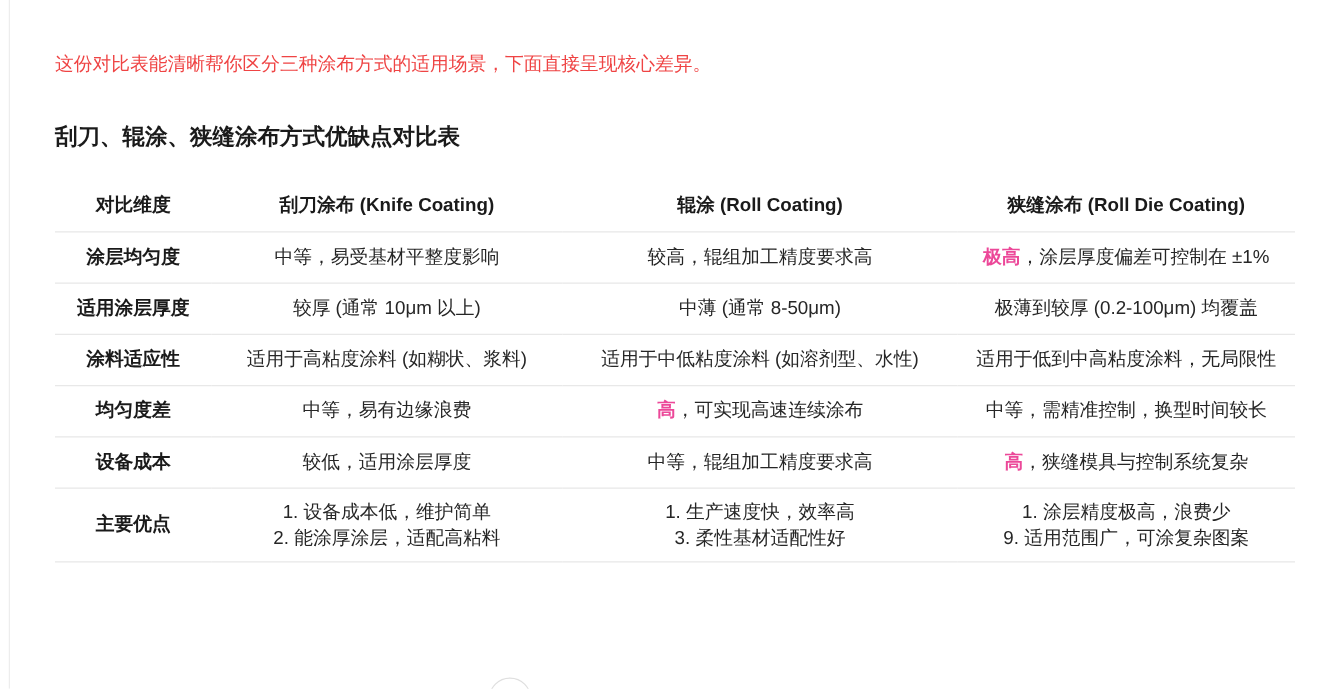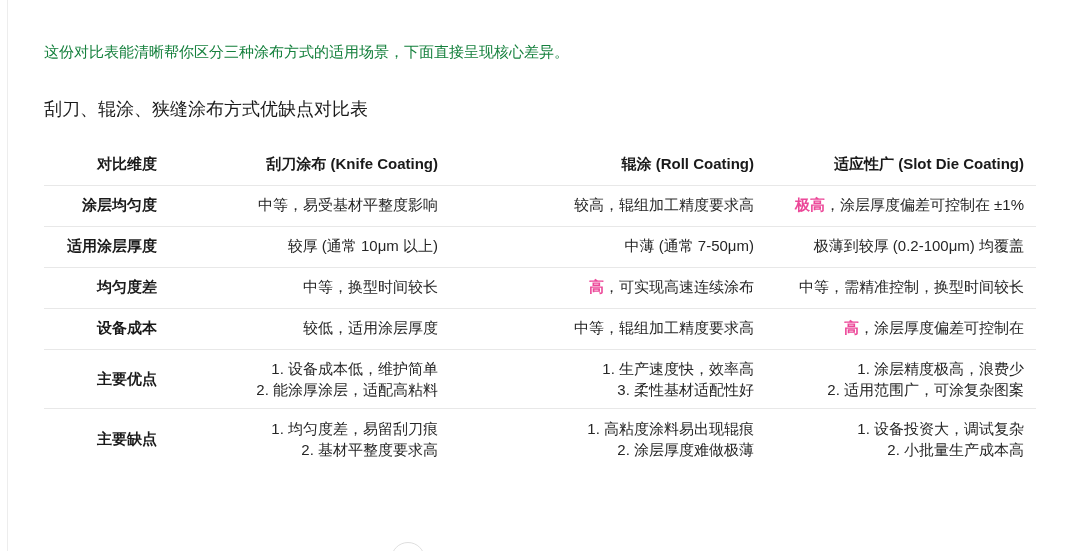--- a/index.html
+++ b/index.html
@@ -11,41 +11,41 @@
     color: #262626;
     overflow: hidden;
   }
   .edge-line {
     position: absolute; left: 7px; top: 0;
     width: 1px; height: 100%;
     background: #ededed;
   }
   .intro {
     position: absolute; left: 44px; top: 41px;
-    font-size: 15px; line-height: 21px; color: #15803d;
+    font-size: 15px; line-height: 21px; color: #ef4444;
     white-space: nowrap;
   }
   .doc-title {
     position: absolute; left: 44px; top: 97px;
     font-size: 18px; line-height: 24px;
-    font-weight: 400; color: #1a1a1a;
+    font-weight: 700; color: #1a1a1a;
     white-space: nowrap;
   }
   table.cmp {
     position: absolute; left: 44px; top: 145px;
     width: 992px;
     table-layout: fixed;
     border-collapse: collapse;
   }
   col.c0 { width: 125px; }
   col.c1 { width: 281px; }
   col.c2 { width: 316px; }
   col.c3 { width: 270px; }
   th, td {
-    text-align: right; vertical-align: middle;
+    text-align: center; vertical-align: middle;
     padding: 0 12px;
     font-size: 15px;
     white-space: nowrap;
   }
   thead th {
     height: 40px;
     font-weight: 700; color: #1a1a1a;
     border-bottom: 1px solid #e8e8e8;
   }
   tbody td {
@@ -79,74 +79,65 @@
     <col class="c0">
       <col class="c1">
       <col class="c2">
       <col class="c3">
   </colgroup>
   <thead>
     <tr>
       <th>对比维度</th>
       <th>刮刀涂布 (Knife Coating)</th>
       <th>辊涂 (Roll Coating)</th>
-      <th>适应性广 (Slot Die Coating)</th>
+      <th>狭缝涂布 (Roll Die Coating)</th>
     </tr>
   </thead>
   <tbody>
     <tr>
       <td class="row-label">涂层均匀度</td>
       <td><span class="lead"></span><span>中等，易受基材平整度影响</span></td>
       <td><span class="lead"></span><span>较高，辊组加工精度要求高</span></td>
       <td><span class="lead">极高</span><span>，涂层厚度偏差可控制在 ±1%</span></td>
     </tr>
     <tr>
       <td class="row-label">适用涂层厚度</td>
       <td><span class="lead"></span><span>较厚 (通常 10μm 以上)</span></td>
-      <td><span class="lead"></span><span>中薄 (通常 7-50μm)</span></td>
+      <td><span class="lead"></span><span>中薄 (通常 8-50μm)</span></td>
       <td><span class="lead"></span><span>极薄到较厚 (0.2-100μm) 均覆盖</span></td>
     </tr>
     <tr>
+      <td class="row-label">涂料适应性</td>
+      <td><span class="lead"></span><span>适用于高粘度涂料 (如糊状、浆料)</span></td>
+      <td><span class="lead"></span><span>适用于中低粘度涂料 (如溶剂型、水性)</span></td>
+      <td><span class="lead"></span><span>适用于低到中高粘度涂料，无局限性</span></td>
+    </tr>
+    <tr>
       <td class="row-label">均匀度差</td>
-      <td><span class="lead"></span><span>中等，换型时间较长</span></td>
+      <td><span class="lead"></span><span>中等，易有边缘浪费</span></td>
       <td><span class="lead">高</span><span>，可实现高速连续涂布</span></td>
       <td><span class="lead"></span><span>中等，需精准控制，换型时间较长</span></td>
     </tr>
     <tr>
       <td class="row-label">设备成本</td>
       <td><span class="lead"></span><span>较低，适用涂层厚度</span></td>
       <td><span class="lead"></span><span>中等，辊组加工精度要求高</span></td>
-      <td><span class="lead">高</span><span>，涂层厚度偏差可控制在</span></td>
+      <td><span class="lead">高</span><span>，狭缝模具与控制系统复杂</span></td>
     </tr>
     <tr class="tall">
       <td class="row-label">主要优点</td>
       <td>
         <div>1. 设备成本低，维护简单</div>
         <div>2. 能涂厚涂层，适配高粘料</div>
       </td>
       <td>
         <div>1. 生产速度快，效率高</div>
         <div>3. 柔性基材适配性好</div>
       </td>
       <td>
         <div>1. 涂层精度极高，浪费少</div>
-        <div>2. 适用范围广，可涂复杂图案</div>
-      </td>
-    </tr>
-    <tr class="tall last">
-      <td class="row-label">主要缺点</td>
-      <td>
-        <div>1. 均匀度差，易留刮刀痕</div>
-        <div>2. 基材平整度要求高</div>
-      </td>
-      <td>
-        <div>1. 高粘度涂料易出现辊痕</div>
-        <div>2. 涂层厚度难做极薄</div>
-      </td>
-      <td>
-        <div>1. 设备投资大，调试复杂</div>
-        <div>2. 小批量生产成本高</div>
+        <div>9. 适用范围广，可涂复杂图案</div>
       </td>
     </tr>
   </tbody>
 </table>
 
 <div class="fab"></div>
 
 </body></html>

